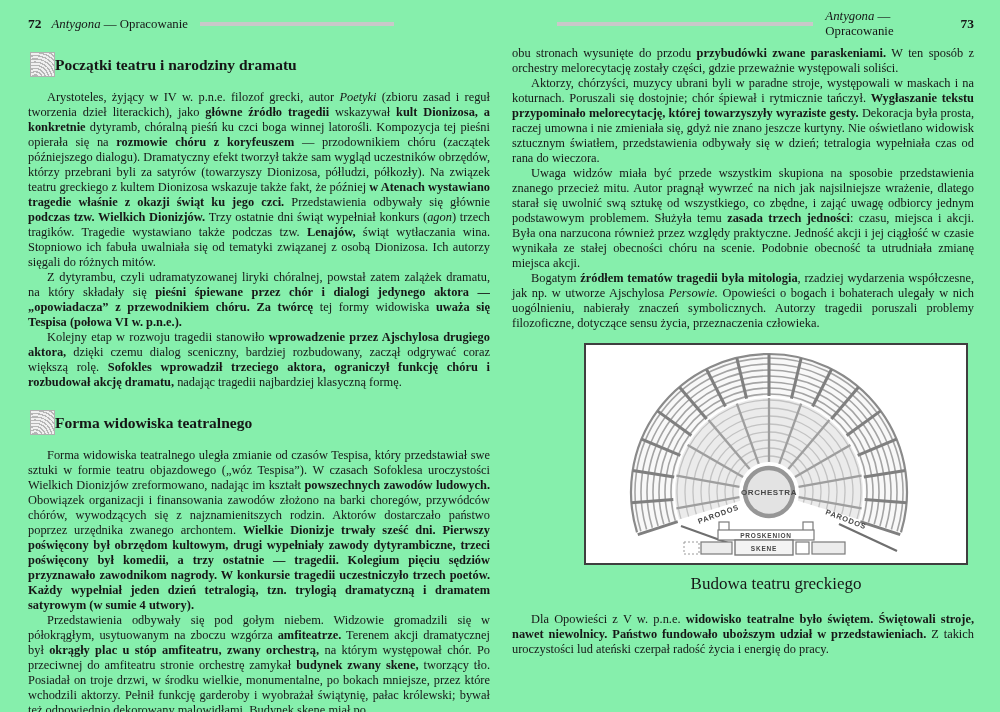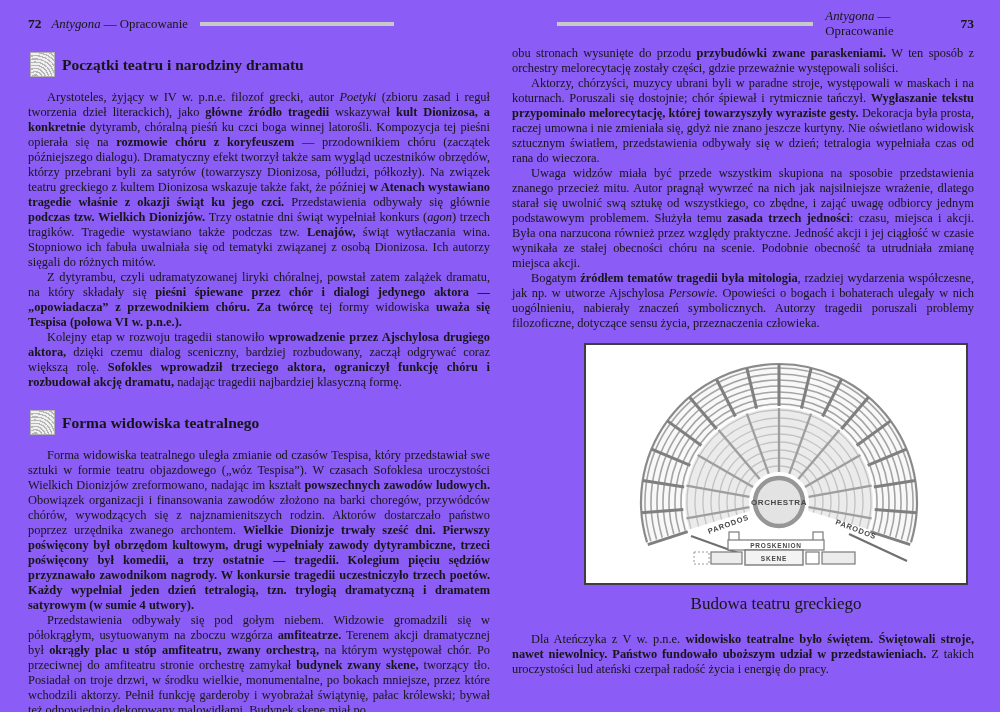--- a/index.html
+++ b/index.html
@@ -1,16 +1,16 @@
 <!DOCTYPE html>
 <html><head>
 <meta charset="utf-8">
 <style>
   html,body{margin:0;padding:0;background:#ffffff;}
-  .canvas{position:relative;width:1000px;height:712px;background:#8b5cf6;overflow:hidden;
+  .canvas{position:relative;width:1000px;height:712px;background:#86efac;overflow:hidden;
           font-family:"Liberation Serif",serif;color:#161616;}
   .page{position:absolute;top:16px;width:462px;}
   .page.left{left:28px;}
   .page.right{left:512px;}
 
   .phead{display:flex;align-items:center;font-size:12.8px;height:16px;}
   .pnum{font-weight:bold;font-size:13.5px;}
   .htitle{margin-left:10px;}
   .htitle .ital{font-style:italic;}
   .hbar{height:4px;background:#c9c9c9;}
@@ -18,28 +18,28 @@
   .phead.rgt .hbar{width:273px;margin-left:45px;margin-right:auto;}
   .phead.rgt .htitle{margin-left:12px;}
   .phead.rgt .pnum{margin-left:7px;}
 
   .pbody{margin-top:14px;font-size:12.4px;line-height:15px;text-align:justify;}
   .para{margin:0;}
   .para .b{font-weight:bold;}
   .para .i{font-style:italic;}
   .ind{text-indent:19px;}
 
-  .section{display:flex;align-items:center;gap:7px;margin:20px 0 13px 2px;}
+  .section{display:flex;align-items:center;gap:0;margin:20px 0 13px 2px;}
   .sec-icon{width:23px;height:23px;flex:0 0 auto;border:1px solid #b0b0b0;
             background:#e8e8e8 repeating-radial-gradient(circle at 18% 112%,
               rgba(140,140,140,.55) 0 1.3px, rgba(240,240,240,.95) 1.3px 3.2px);}
   .sec-title{margin:0;font-size:15.5px;font-weight:bold;font-family:"Liberation Serif",serif;line-height:1.1;}
 
   figure.theater{margin:12px 2px 0 72px;width:384px;}
-  .frame{border:2px solid #3f3f3f;padding:15px;background:#fff;}
+  .frame{border:2px solid #3f3f3f;padding:5px;background:#fff;}
   .frame svg{display:block;width:368px;height:208px;}
   figcaption{margin-top:9px;text-align:center;font-size:17px;}
   .pbody.bottom{margin-top:18px;}
 
   svg text{font-family:"Liberation Sans",sans-serif;fill:#474747;}
   .svg-label{font-size:8px;font-weight:bold;letter-spacing:.6px;}
   .svg-small{font-size:6.5px;font-weight:bold;letter-spacing:.8px;}
 </style>
 </head>
 <body>
@@ -154,16 +154,16 @@
           <text x="173" y="201" text-anchor="middle" class="svg-small">SKENE</text>
 
           <text transform="translate(108,174) rotate(-20)" class="svg-small" style="font-size:7.5px;">PARODOS</text>
           <text transform="translate(234,164) rotate(21)" class="svg-small" style="font-size:7.5px;">PARODOS</text>
         </svg>
       </div>
       <figcaption>Budowa teatru greckiego</figcaption>
     </figure>
 
     <div class="pbody bottom">
-        <p class="para ind"><span>Dla Ateńczyka z V w. p.n.e. </span><span class="b">widowisko teatralne było świętem. Świętowali stroje, nawet niewolnicy. Państwo fundowało uboższym udział w przedstawieniach.</span><span> Z takich uroczystości lud ateński czerpał radość życia i energię do pracy.</span></p>
+        <p class="para ind"><span>Dla Opowieści z V w. p.n.e. </span><span class="b">widowisko teatralne było świętem. Świętowali stroje, nawet niewolnicy. Państwo fundowało uboższym udział w przedstawieniach.</span><span> Z takich uroczystości lud ateński czerpał radość życia i energię do pracy.</span></p>
       </div>
   </section>
 </div>
 
 </body></html>

